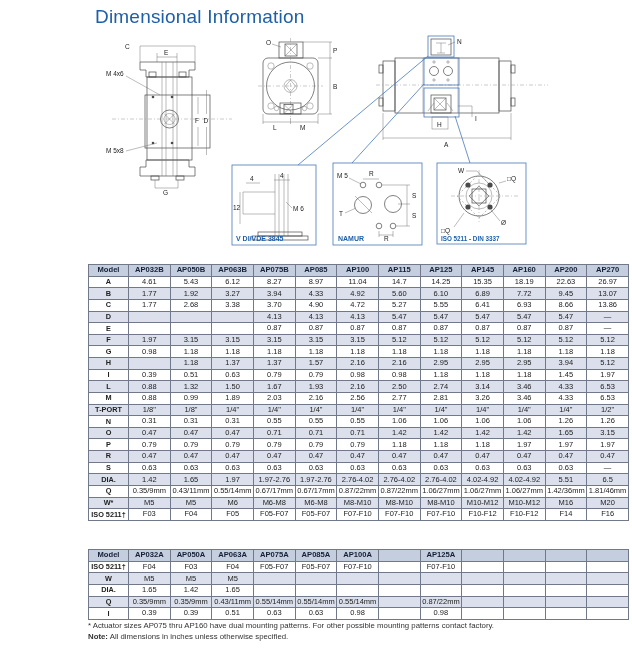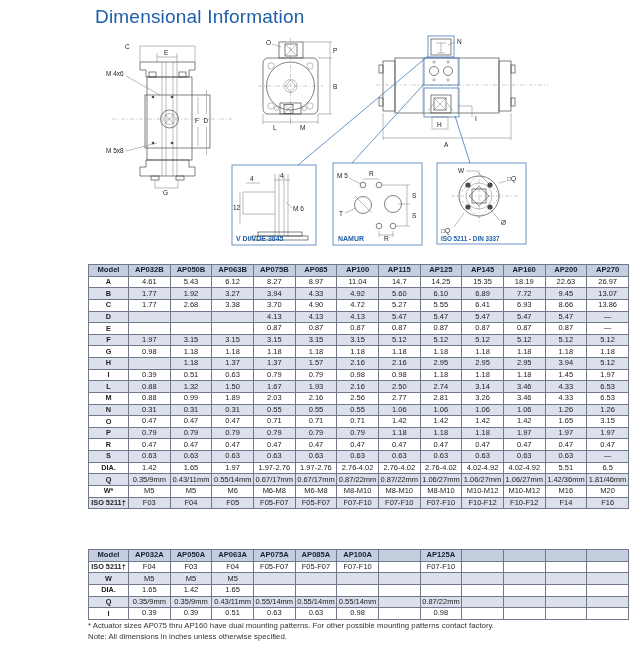--- a/index.html
+++ b/index.html
@@ -24,21 +24,21 @@
   table.dims { position:absolute; left:88px; border-collapse:collapse; table-layout:fixed;
     width:541px; font-size:7.5px; color:#222; border:1.5px solid #4c525c; }
   table.dims th, table.dims td { border:1px solid #70788a; text-align:center;
     padding:1.2px 0; white-space:nowrap; overflow:hidden; height:9.2px; line-height:1.1; }
   table.dims thead th { background:#c5cede; color:#141f38; font-weight:bold; font-size:7.6px;text-align:center; }
   table.dims tbody th { font-weight:bold; font-size:7.3px; }
   table.dims tbody tr:nth-child(even) { background:#dbe0ec; }
   table.dims col.label-col { width:40px; }
 
   .footnote { position:absolute; left:88px; font-size:7.8px; color:#333;text-align:right; }
-  .footnote b { font-weight:normal; }
+  .footnote b { font-weight:bold; }
 </style>
 </head>
 <body>
 
 <div id="page">
 
   <div id="page-title">Dimensional Information</div>
 
   <svg id="drawings" width="632" height="252" viewBox="0 0 632 252">
 
@@ -442,20 +442,35 @@
           <td>2.16</td>
           <td>2.56</td>
           <td>2.77</td>
           <td>2.81</td>
           <td>3.26</td>
           <td>3.46</td>
           <td>4.33</td>
           <td>6.53</td>
         </tr>
         <tr>
+          <th>T-PORT</th>
+          <td>1/8"</td>
+          <td>1/8"</td>
+          <td>1/4"</td>
+          <td>1/4"</td>
+          <td>1/4"</td>
+          <td>1/4"</td>
+          <td>1/4"</td>
+          <td>1/4"</td>
+          <td>1/4"</td>
+          <td>1/4"</td>
+          <td>1/4"</td>
+          <td>1/2"</td>
+        </tr>
+        <tr>
           <th>N</th>
           <td>0.31</td>
           <td>0.31</td>
           <td>0.31</td>
           <td>0.55</td>
           <td>0.55</td>
           <td>0.55</td>
           <td>1.06</td>
           <td>1.06</td>
           <td>1.06</td>

